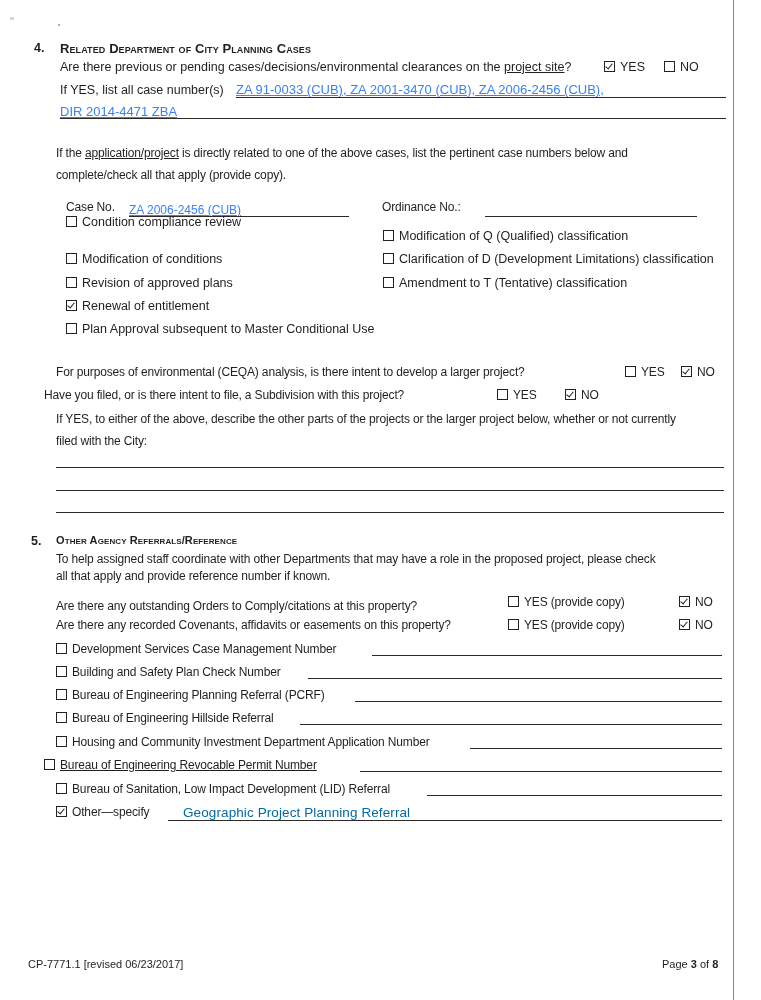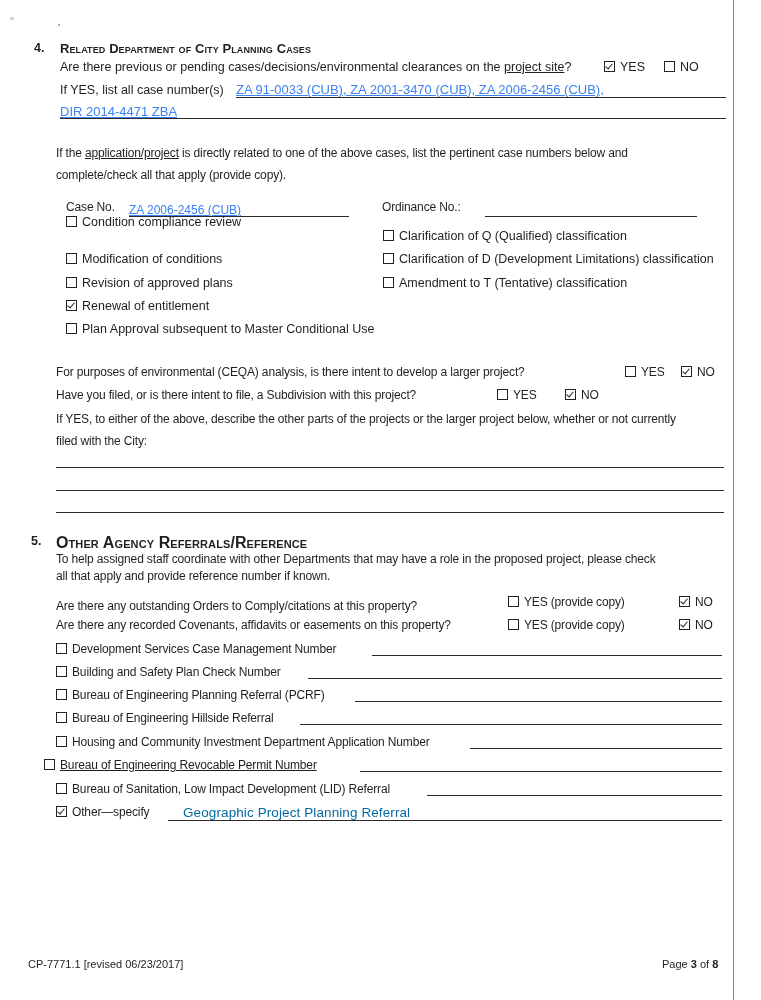--- a/index.html
+++ b/index.html
@@ -70,55 +70,55 @@
   <span class="cb"></span><span>Revision of approved plans</span>
 </div>
 <div class="abs" style="left:66px; top:299px;">
   <span class="cb checked"></span><span>Renewal of entitlement</span>
 </div>
 <div class="abs" style="left:66px; top:322px;">
   <span class="cb"></span><span>Plan Approval subsequent to Master Conditional Use</span>
 </div>
 
 <div class="abs" style="left:383px; top:229px;">
-  <span class="cb"></span><span>Clarification of Q (Qualified) classification</span>
+  <span class="cb"></span><span>Modification of Q (Qualified) classification</span>
 </div>
 <div class="abs" style="left:383px; top:252px;">
   <span class="cb"></span><span>Clarification of D (Development Limitations) classification</span>
 </div>
 <div class="abs" style="left:383px; top:276px;">
   <span class="cb"></span><span>Amendment to T (Tentative) classification</span>
 </div>
 
 <div class="abs condensed" style="left:56px; top:365px;">For purposes of environmental (CEQA) analysis, is there intent to develop a larger project?</div>
 <div class="abs condensed" style="left:625px; top:365px;">
   <span class="cb"></span><span>YES</span>
 </div>
 <div class="abs condensed" style="left:681px; top:365px;">
   <span class="cb checked"></span><span>NO</span>
 </div>
 
-<div class="abs condensed" style="left:56px; top:388px;">Have you filed, or is there intent to file, a Subdivision with this project?</div>
+<div class="abs condensed" style="left:44px; top:388px;">Have you filed, or is there intent to file, a Subdivision with this project?</div>
 <div class="abs condensed" style="left:497px; top:388px;">
   <span class="cb"></span><span>YES</span>
 </div>
 <div class="abs condensed" style="left:565px; top:388px;">
   <span class="cb checked"></span><span>NO</span>
 </div>
 
 <div class="abs condensed" style="left:56px; top:412px;">If YES, to either of the above, describe the other parts of the projects or the larger project below, whether or not currently</div>
 <div class="abs condensed" style="left:56px; top:434px;">filed with the City:</div>
 
 <div class="abs" style="left:56px; top:452px;"></div>
 <div class="fill-line" style="left:56px; top:467px; width:668px;"></div>
 <div class="fill-line" style="left:56px; top:490px; width:668px;"></div>
 <div class="fill-line" style="left:56px; top:512px; width:668px;"></div>
 
 <div class="abs sec-num" style="left:31px; top:534px;">5.</div>
-<div class="abs sec-title" style="left:56px; top:534px; font-size:16px;">Other Agency Referrals/Reference</div>
+<div class="abs sec-title" style="left:56px; top:534px; font-size:11px;">Other Agency Referrals/Reference</div>
 <div class="abs condensed" style="left:56px; top:552px;">To help assigned staff coordinate with other Departments that may have a role in the proposed project, please check</div>
 <div class="abs condensed" style="left:56px; top:569px;">all that apply and provide reference number if known.</div>
 
 <div class="abs condensed" style="left:56px; top:599px;">Are there any outstanding Orders to Comply/citations at this property?</div>
 <div class="abs condensed" style="left:508px; top:595px;">
   <span class="cb"></span><span>YES (provide copy)</span>
 </div>
 <div class="abs condensed" style="left:679px; top:595px;">
   <span class="cb checked"></span><span>NO</span>
 </div>

